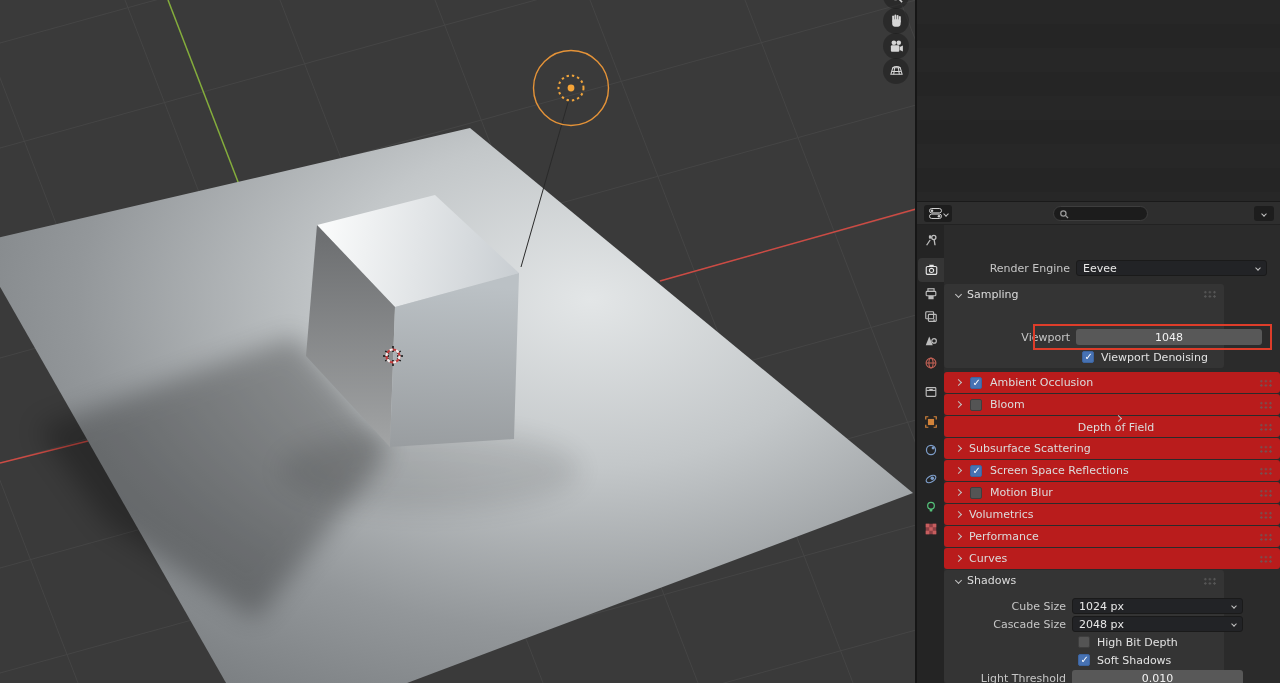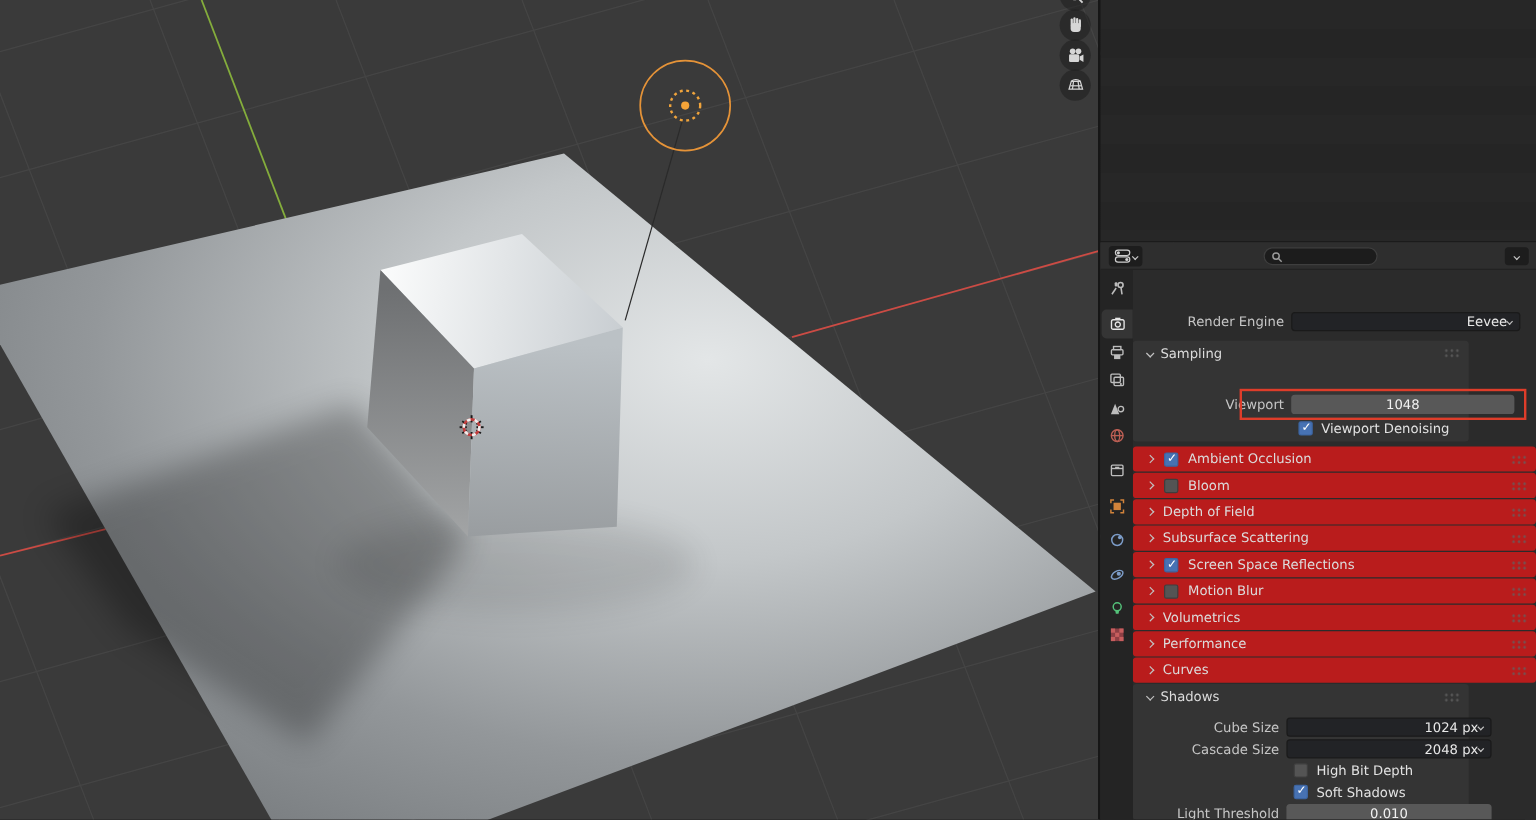--- a/index.html
+++ b/index.html
@@ -44,21 +44,21 @@
                 align-items:center; }
   .breadcrumb .txt { color:#d8d8d8; font-size:11px; margin-left:6px; }
   .pin { position:absolute; right:8px; top:7px; opacity:.55; }
 
   .row { position:absolute; display:flex; align-items:center; height:18px; width:336px; }
   .lbl  { width:132px; text-align:right; color:#c6c6c6; font-size:11px; padding-right:6px; }
   .lbl2 { width:128px; text-align:right; color:#c6c6c6; font-size:11px; padding-right:6px; }
 
   .dd { height:16px; background:#222326; border:1px solid #1a1a1a; border-radius:3px;
         display:flex; align-items:center; color:#e8e8e8; font-size:11px; padding:0 6px; position:relative; }
-  .dd .val { flex:1;text-align:right; }
+  .dd .val { flex:1; }
   .field { height:16px; background:#585858; border-radius:3px; color:#f2f2f2; font-size:11px;
            display:flex; align-items:center; justify-content:center; }
 
   .panel { position:absolute; left:0; width:280px; background:#343434; border-radius:3px; }
   .panel-header { height:20px; display:flex; align-items:center; position:relative; }
   .panel-title { color:#dcdcdc; font-size:11px; margin-left:6px; }
   .dots { position:absolute; right:7px; top:50%; margin-top:-4px; width:14px; height:8px; opacity:.75;
           background-image:radial-gradient(circle,#616161 1px, transparent 1.3px); background-size:4.6px 4.3px; }
 
   .chev { display:inline-block; width:5px; height:5px; border-right:1.4px solid #c2c2c2;
@@ -372,21 +372,21 @@
           <span class="cb on" style="margin-left:9px"></span>
           <span class="panel-title">Ambient Occlusion</span>
           <span class="dots"></span>
         </div>
           <div class="cpanel-row" style="top: 169px; align-items: center;">
           <span class="chev right" style="margin-left:12px"></span>
           <span class="cb" style="margin-left:9px"></span>
           <span class="panel-title">Bloom</span>
           <span class="dots"></span>
         </div>
-          <div class="cpanel-row" style="top: 191px;">
+          <div class="cpanel-row" style="top: 191px; flex-direction: column;">
           <span class="chev right" style="margin-left:12px"></span>
 
           <span class="panel-title">Depth of Field</span>
           <span class="dots"></span>
         </div>
           <div class="cpanel-row" style="top: 213px;">
           <span class="chev right" style="margin-left:12px"></span>
 
           <span class="panel-title">Subsurface Scattering</span>
           <span class="dots"></span>

